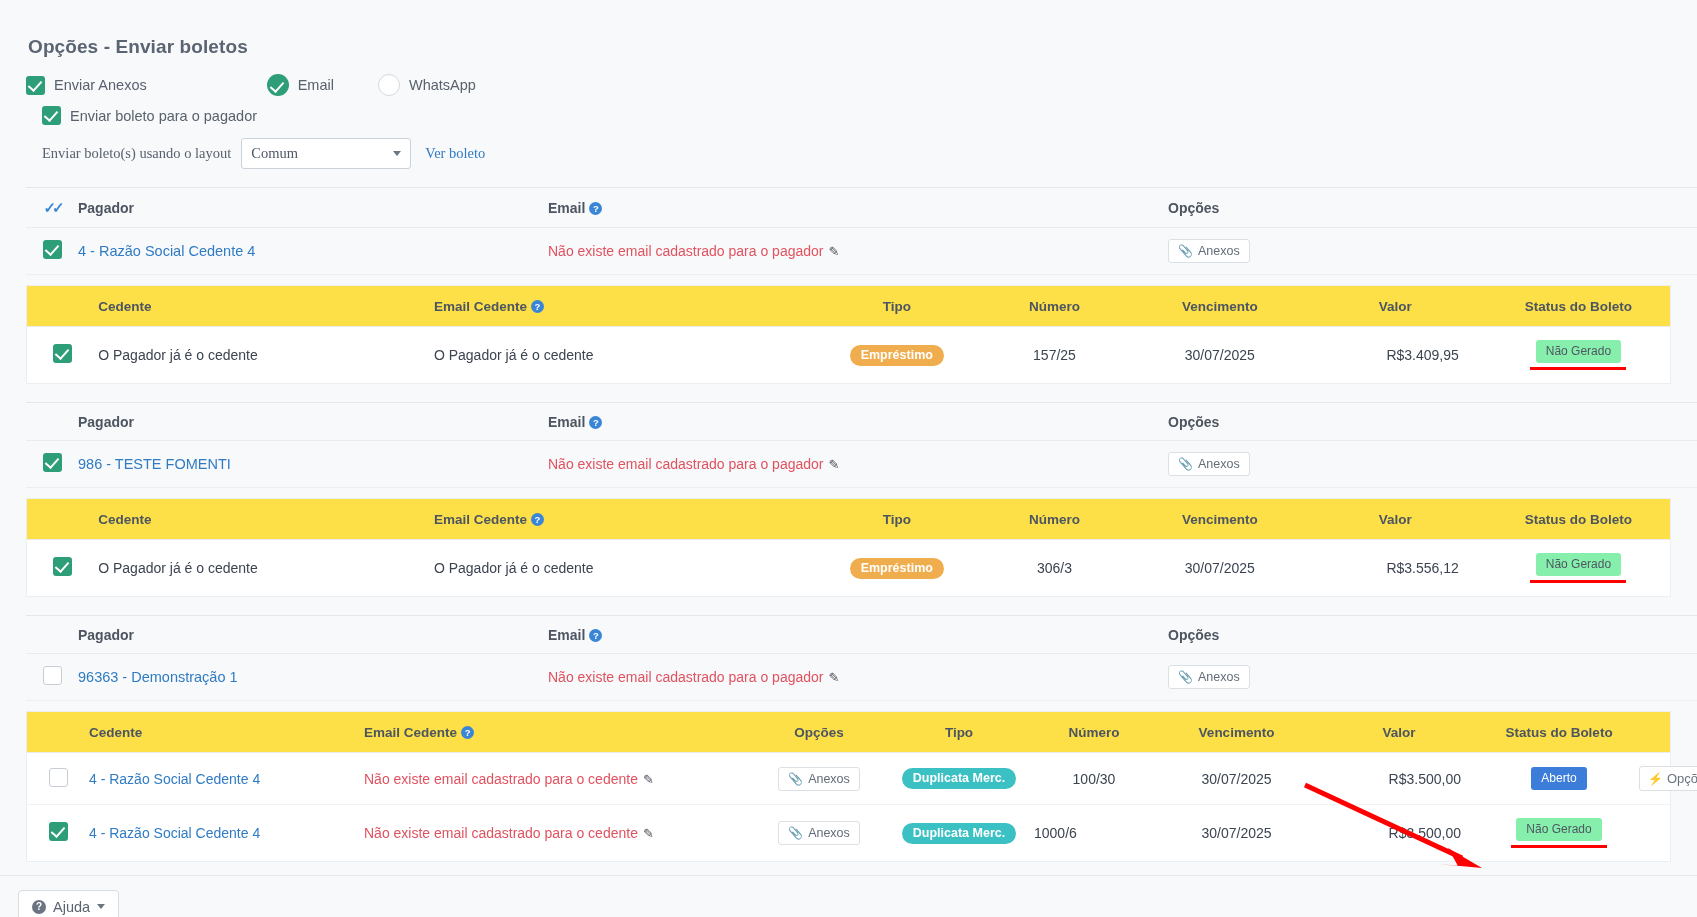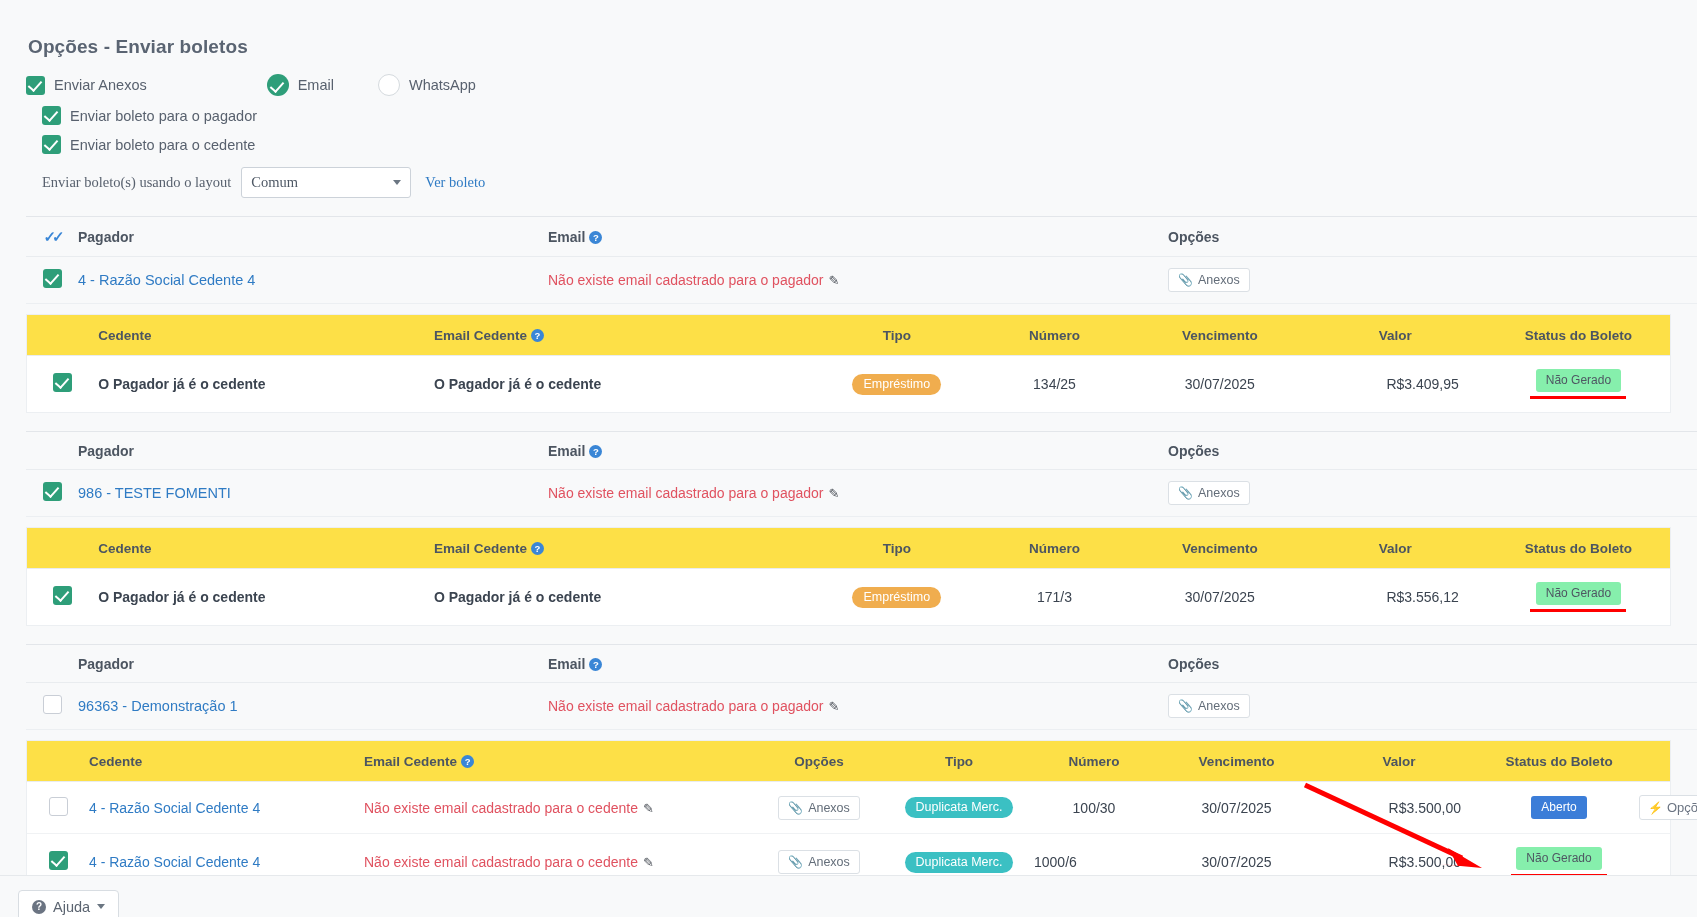--- a/index.html
+++ b/index.html
@@ -97,25 +97,25 @@
   .inner th {
     font-size: 13.5px; font-weight: 700; color: #4c5561;
     padding: 13px 0 12px 0; border-bottom: 1px solid #e9ecef;
     background: #fde047;
   }
   .inner td {
     font-size: 14px; padding: 13px 0 13px 0; background: #fff;
     border-bottom: 1px solid #f0f2f4;
   }
   .inner tr:last-child td { border-bottom: none; }
-  .inner .bold { font-weight: 700; color: #3b4450; }
+  .inner .bold { font-weight: 400; color: #3b4450; }
 
   .pill {
     display: inline-block; border-radius: 11px; color: #fff;
-    font-size: 12.5px; padding: 3px 11px 4px 11px; font-weight: 400;
+    font-size: 12.5px; padding: 3px 11px 4px 11px; font-weight: 700;
     white-space: nowrap;
   }
   .pill-emprestimo { background: #f0ad4e; }
   .pill-duplicata { background: #3bc0c3; }
 
   .badge {
     display: inline-block; border-radius: 3px; font-size: 12px;
     padding: 4px 10px 5px 10px; white-space: nowrap; font-weight: 500;
   }
   .badge-nao { background: #86efac; color: #4e5662; }
@@ -177,24 +177,20 @@
           <span class="radio-lbl">WhatsApp</span>
         </span>
       </span>
     </div>
 
     <div class="row-flex sub-row">
       <span class="chk"></span>
       <span class="chk-lbl">Enviar boleto para o pagador</span>
     </div>
 
-    <div class="row-flex sub-row">
-      <span class="chk"></span>
-      <span class="chk-lbl">Enviar boleto para o cedente</span>
-    </div>
 
     <div class="layout-row">
       <span class="layout-lbl">Enviar boleto(s) usando o layout</span>
       <span class="select-box">
         <span>Comum</span>
         <span class="caret"></span>
       </span>
       <a class="link">Ver boleto</a>
     </div>
   </div>
@@ -244,21 +240,21 @@
                 <th>Número</th>
                 <th>Vencimento</th>
                 <th>Valor</th>
                 <th>Status do Boleto</th>
               </tr>
               <tr>
                 <td style="text-align:center"><span class="chk"></span></td>
                 <td style="text-align:left"><span class="bold">O Pagador já é o cedente</span></td>
                 <td style="text-align:left"><span class="bold">O Pagador já é o cedente</span></td>
                 <td style="text-align:center"><span class="pill pill-emprestimo">Empréstimo</span></td>
-                <td style="text-align:center">134/25</td>
+                <td style="text-align:center">157/25</td>
                 <td style="text-align:center">30/07/2025</td>
                 <td style="text-align:right;padding-right:28px">R$3.409,95</td>
                 <td style="text-align:center"><span class="badge badge-nao">Não Gerado</span><span class="redline"></span></td>
               </tr>
             </tbody>
           </table>
         </div>
       </div>
       <div class="group">
         <table class="tbl outer">
@@ -304,21 +300,21 @@
                 <th>Número</th>
                 <th>Vencimento</th>
                 <th>Valor</th>
                 <th>Status do Boleto</th>
               </tr>
               <tr>
                 <td style="text-align:center"><span class="chk"></span></td>
                 <td style="text-align:left"><span class="bold">O Pagador já é o cedente</span></td>
                 <td style="text-align:left"><span class="bold">O Pagador já é o cedente</span></td>
                 <td style="text-align:center"><span class="pill pill-emprestimo">Empréstimo</span></td>
-                <td style="text-align:center">171/3</td>
+                <td style="text-align:center">306/3</td>
                 <td style="text-align:center">30/07/2025</td>
                 <td style="text-align:right;padding-right:28px">R$3.556,12</td>
                 <td style="text-align:center"><span class="badge badge-nao">Não Gerado</span><span class="redline"></span></td>
               </tr>
             </tbody>
           </table>
         </div>
       </div>
       <div class="group">
         <table class="tbl outer">

